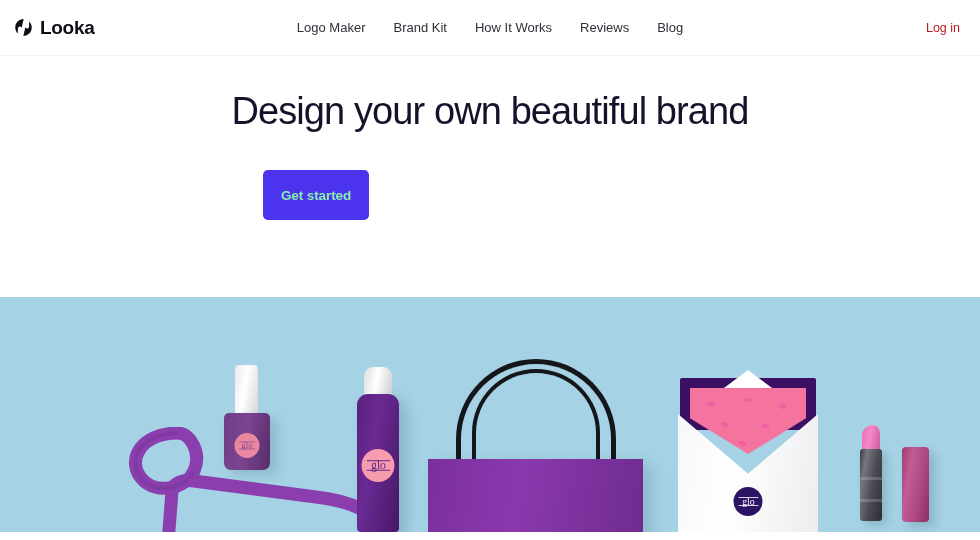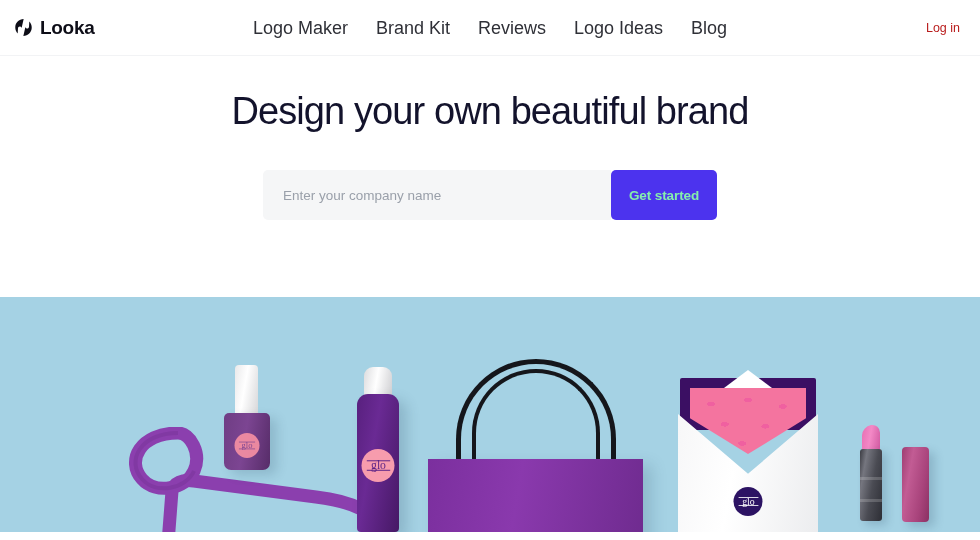--- a/index.html
+++ b/index.html
@@ -66,21 +66,21 @@
     top: 0;
     height: 55px;
     display: flex;
     align-items: center;
     justify-content: center;
     gap: 0;
     pointer-events: none;
   }
 
   .nav-item {
-    font-size: 18px;
+    font-size: 13px;
     color: #2f3037;
     padding: 6px 14px;
     line-height: 1;
     white-space: nowrap;
     cursor: pointer;
     pointer-events: auto;
   }
 
   .login {
     margin-left: auto;
@@ -301,33 +301,32 @@
       <svg class="brand-mark" viewBox="0 0 24 24">
         <path d="M12.2 1.4 C6.3 1.4 1.6 6.1 1.6 12 c0 2.9 1.2 5.6 3.1 7.5 L5 13.4 c0.1-1.6 0.9-2.6 2.3-2.6 1.2 0 2 0.7 2.3 1.9 L12.2 1.4 Z" fill="#0d0d17"></path>
         <path d="M11.8 22.6 c5.9 0 10.6-4.7 10.6-10.6 0-2.9-1.2-5.6-3.1-7.5 L19 10.6 c-0.1 1.6-0.9 2.6-2.3 2.6 -1.2 0-2-0.7-2.3-1.9 L11.8 22.6 Z" fill="#0d0d17"></path>
       </svg>
       <span class="brand-name">Looka</span>
     </a>
 
     <nav class="nav">
       <a class="nav-item">Logo Maker</a>
       <a class="nav-item">Brand Kit</a>
+      <a class="nav-item">How It Works</a>
       <a class="nav-item">Reviews</a>
-      <a class="nav-item">Logo Ideas</a>
       <a class="nav-item">Blog</a>
     </nav>
 
     <a class="login">Log in</a>
   </header>
 
   <section class="hero-copy">
     <h1 class="headline">Design your own beautiful brand</h1>
 
     <form class="cta-row">
-      <input class="company-input" type="text" placeholder="Enter your company name" style="">
       <button class="get-started" type="submit">Get started</button>
     </form>
   </section>
 
   <section class="hero-photo">
     <div class="scene">
 
       <svg class="ribbon" viewBox="0 0 300 120">
         <path d="M58 6 C20 6 6 34 22 52 C36 68 66 62 74 44 C82 26 70 6 58 6 Z" fill="none" stroke="#8b3fae" stroke-width="13" stroke-linecap="round"></path>
         <path d="M48 116 L52 64 C54 56 62 52 74 54 L196 70 C232 74 256 86 264 104 C268 114 262 120 256 120" fill="none" stroke="#8b3fae" stroke-width="13" stroke-linecap="round"></path>

